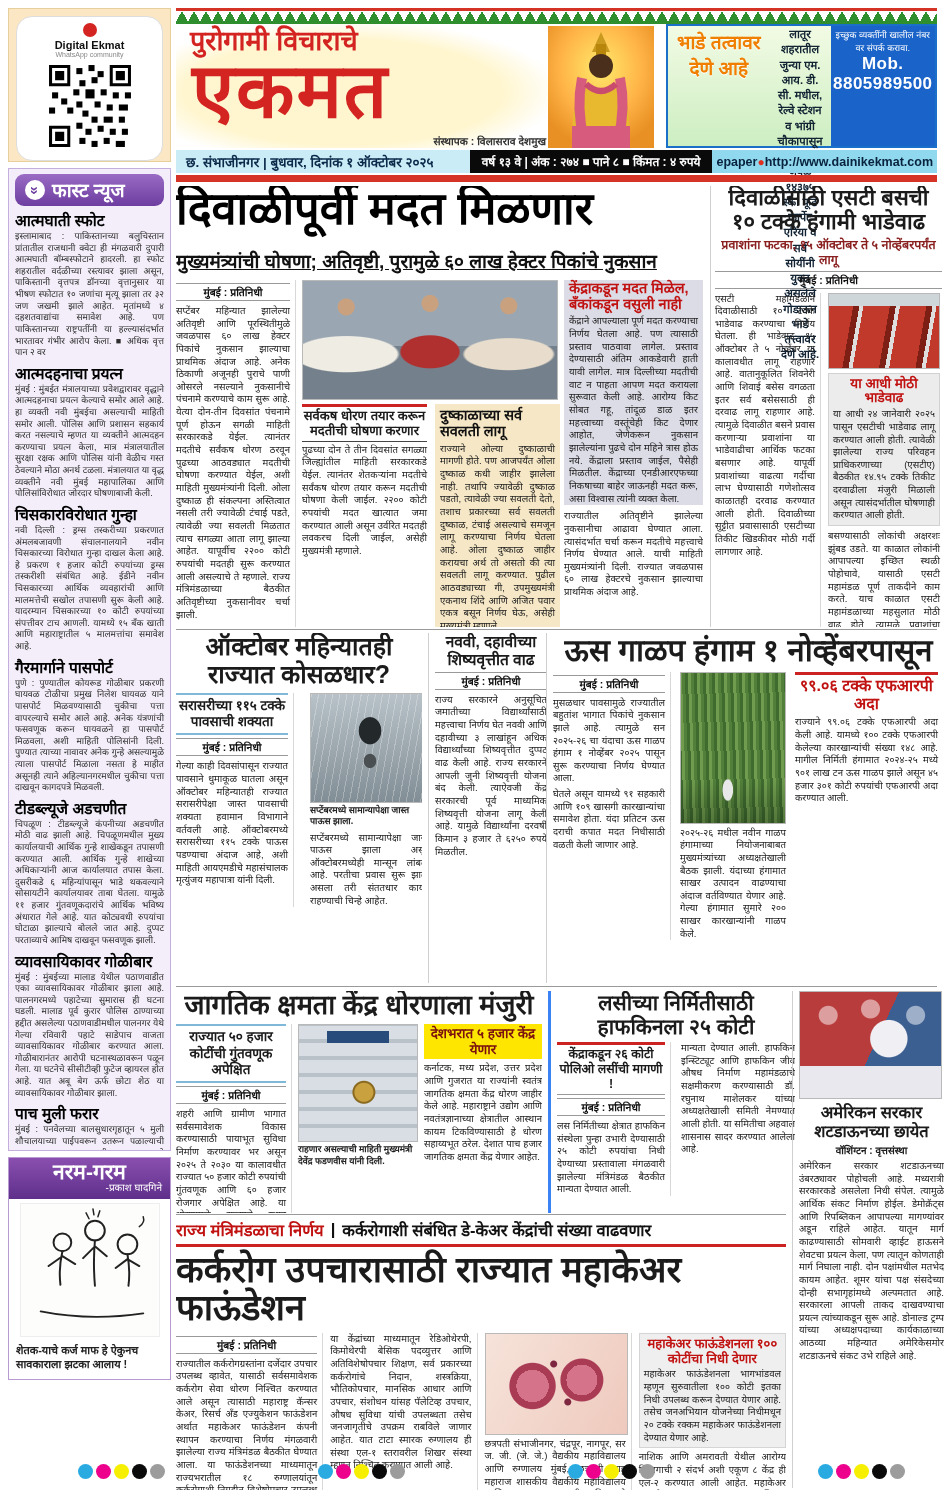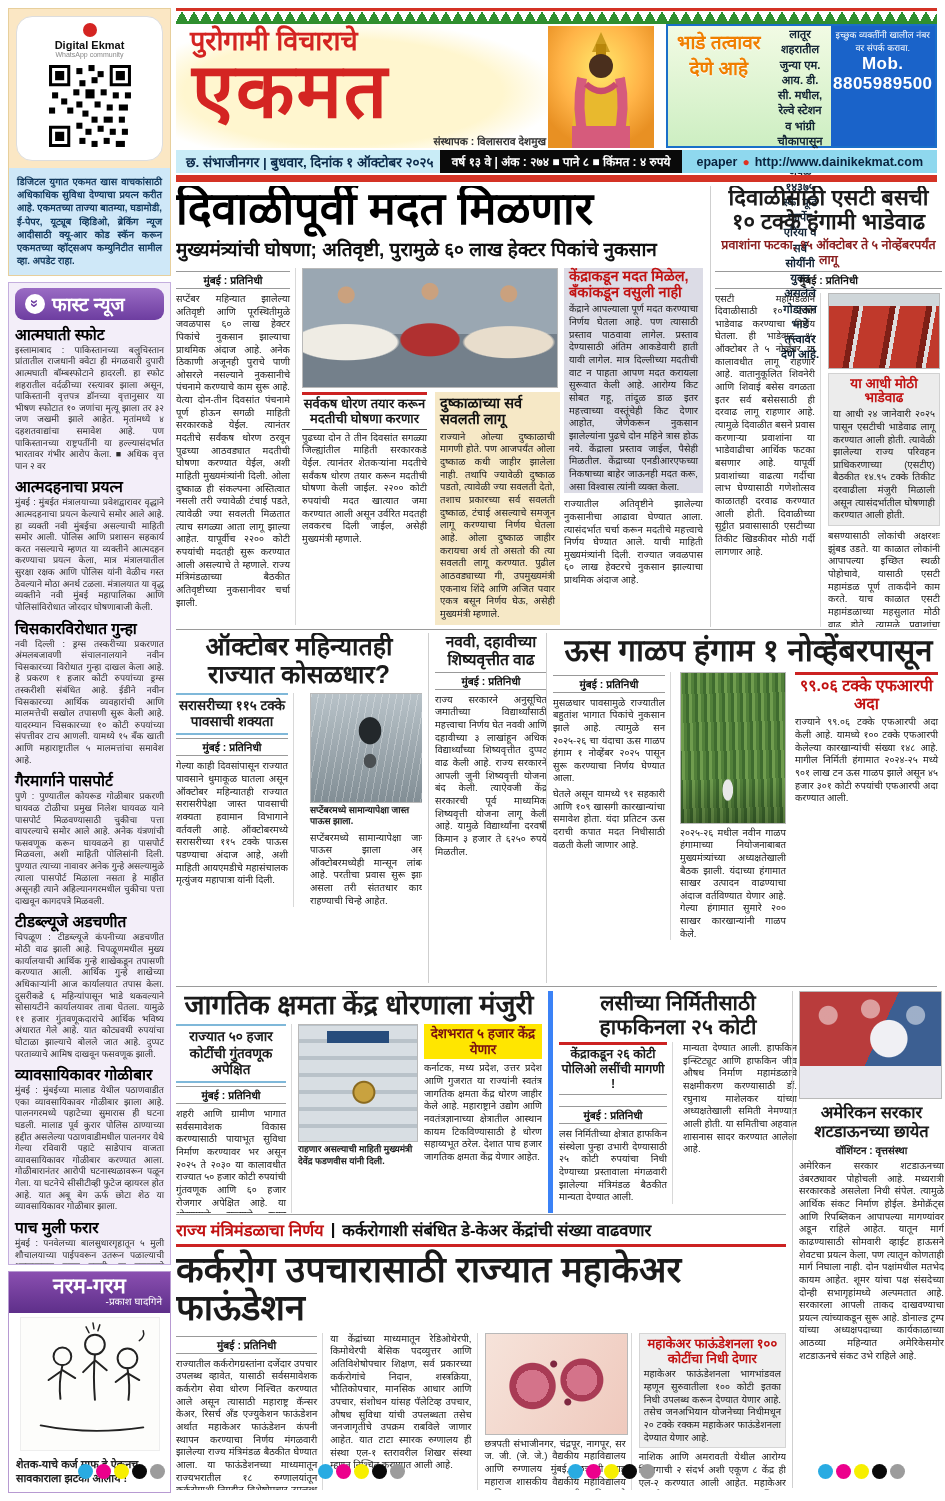--- a/index.html
+++ b/index.html
@@ -51,29 +51,29 @@
   .rental-title{color:#f07f00;font-weight:800;font-size:19px;text-align:center;padding:3px 0 1px;
                 text-shadow:0 1px 0 #fff;}
   .rental-body{font-size:11.3px;font-weight:bold;color:#123;text-align:center;line-height:1.35;padding:1px 8px;flex:1;}
   .rental-foot{background:#1a63c9;color:#fff;text-align:center;padding:2px 0 3px;}
   .rental-note{font-size:9px;display:block;}
   .rental-phone{font-size:17px;font-weight:800;letter-spacing:.5px;}
   
   .dateband{position:absolute;left:176px;top:150px;width:761px;height:23px;display:flex;align-items:stretch;font-weight:bold;}
   .db-left{flex:1;background:#c9ecf7;color:#0b2a4a;font-size:13.5px;display:flex;align-items:center;padding-left:10px;}
   .db-mid{background:#0a0a0a;color:#fff;font-size:12px;display:flex;align-items:center;padding:0 12px;white-space:nowrap;}
-  .db-right{background:#8fd8ee;color:#09233e;font-size:12.5px;display:flex;align-items:center;gap:5px;padding:0 14px;white-space:nowrap;}
+  .db-right{background:#8fd8ee;color:#09233e;font-size:12.5px;display:flex;align-items:center;padding:0 4px;white-space:nowrap;}
   .db-dot{color:#e03020;font-size:12px;}
   .zigzag{position:absolute;left:176px;top:175px;width:761px;height:7px;
           background:conic-gradient(at 50% 0,transparent 0 25%,#d43325 25% 75%,transparent 75%);
           background-size:10px 7px;background-repeat:repeat-x;}
   
   .lead{position:absolute;left:176px;top:186px;width:527px;height:441px;overflow:hidden;}
   .lead-hl{font-size:45px;font-weight:800;line-height:1.02;color:#000;margin:0 0 4px;}
-  .lead-sub{font-size:19px;font-weight:bold;color:#111;margin:4px 0 6px;}
+  .lead-sub{font-size:19px;font-weight:bold;color:#111;margin:16px 0 6px;text-decoration:underline;}
   .lead-grid{display:grid;grid-template-columns:120px 256px 139px;gap:6px;}
   .lead-photo{width:254px;height:118px;background:
       radial-gradient(circle at 17% 22%,#caa17e 0 8px,transparent 9px),
       radial-gradient(circle at 50% 19%,#caa17e 0 8px,transparent 9px),
       radial-gradient(circle at 81% 21%,#caa17e 0 8px,transparent 9px),
       radial-gradient(ellipse at 17% 62%,#efece4 0 17%,transparent 18%),
       radial-gradient(ellipse at 50% 60%,#b03030 0 16%,transparent 17%),
       radial-gradient(ellipse at 81% 62%,#e8ddcc 0 15%,transparent 16%),
       linear-gradient(180deg,#9aa7b2 0 55%,#74808b 55%);}
   .twobox{display:grid;grid-template-columns:125px 125px;gap:8px;margin-top:4px;}
@@ -120,24 +120,24 @@
   .frp-box h4{margin:0 0 3px;font-size:16px;color:#c11212;text-align:center;line-height:1.15;}
   
   .gcc{position:absolute;left:176px;top:991px;width:366px;height:222px;overflow:hidden;}
   .gcc-hl{font-size:27px;font-weight:800;text-align:center;line-height:1.05;margin:0 0 5px;}
   .gcc-grid{display:grid;grid-template-columns:116px 120px 118px;gap:6px;}
   .mant-photo{width:118px;height:116px;background:
       radial-gradient(circle at 55% 58%,#c9a23f 0 9px,#8a6a20 10px 11px,transparent 12px),
       linear-gradient(#274c7c 0 0) 50% 5%/62px 12px no-repeat,
       repeating-linear-gradient(0deg,#d8dee3 0 13px,#b9c2c9 13px 17px);}
   .ybox h4{margin:0 0 3px;background:#ffe600;color:#7a1010;font-size:13.5px;text-align:center;padding:2px 2px;line-height:1.15;}
-  .vaccine{position:absolute;left:548px;top:991px;width:238px;height:222px;border-left:5px solid #3b82f6;padding-left:6px;overflow:hidden;}
+  .vaccine{position:absolute;left:548px;top:991px;width:238px;height:222px;border-left:3px solid #3b82f6;padding-left:6px;overflow:hidden;}
   .vac-hl{font-size:21px;font-weight:800;text-align:center;line-height:1.12;margin:0 0 4px;}
   .vac-grid{display:grid;grid-template-columns:114px 114px;gap:10px;}
-  .vac-sub{border-top:3px solid #cc2222;font-size:12.5px;font-weight:bold;text-align:center;line-height:1.2;padding:2px 0;border-bottom:1px solid #999;margin-bottom:11px;}
+  .vac-sub{border-top:3px solid #cc2222;font-size:12.5px;font-weight:bold;text-align:center;line-height:1.2;padding:2px 0;border-bottom:1px solid #999;margin-bottom:3px;}
   .us{position:absolute;left:792px;top:991px;width:145px;height:497px;border-left:1px solid #cfcfcf;padding-left:6px;overflow:hidden;}
   .capitol-photo{width:141px;height:106px;background:
       linear-gradient(0deg,#e8e8ee 0 30%,transparent 30%),
       radial-gradient(circle at 63% 44%,#f0f0f4 0 17%,transparent 18%),
       radial-gradient(circle at 20% 22%,rgba(255,255,255,.5) 0 9px,transparent 10px),
       radial-gradient(circle at 50% 16%,rgba(255,255,255,.5) 0 9px,transparent 10px),
       radial-gradient(circle at 82% 22%,rgba(255,255,255,.5) 0 9px,transparent 10px),
       linear-gradient(115deg,#b93c3c 0 52%,#3c5f92 52%);}
   .us-hl{font-size:16.5px;font-weight:800;text-align:center;line-height:1.15;margin:4px 0 2px;}
   .us-date{font-size:10px;font-weight:bold;text-align:center;margin-bottom:3px;}
@@ -206,21 +206,20 @@
             <rect x="17" y="21" width="2" height="2"></rect>
               <rect x="21" y="22" width="2" height="2"></rect>
               <rect x="25" y="22" width="2" height="2"></rect>
             <rect x="11" y="25" width="2" height="2"></rect>
               <rect x="15" y="26" width="2" height="2"></rect>
               <rect x="19" y="25" width="2" height="2"></rect>
             <rect x="23" y="26" width="3" height="2"></rect>
           </g>
         </svg>
       </div>
-      <p class="qr-caption">डिजिटल युगात एकमत खास वाचकांसाठी अधिकाधिक सुविधा देण्याचा प्रयत्न करीत आहे. एकमतच्या ताज्या बातम्या, घडामोडी, ई-पेपर, यूट्यूब व्हिडिओ, ब्रेकिंग न्यूज आदीसाठी क्यू-आर कोड स्कॅन करून एकमतच्या व्हॉट्सअप कम्युनिटीत सामील व्हा. अपडेट राहा.</p>
     </div>
 
     <div class="fast-news">
       <div class="fn-header">
         <span class="fn-icon">
             <span>»</span>
           </span>
         <span>फास्ट न्यूज</span>
       </div>
       <div class="fn-item">

